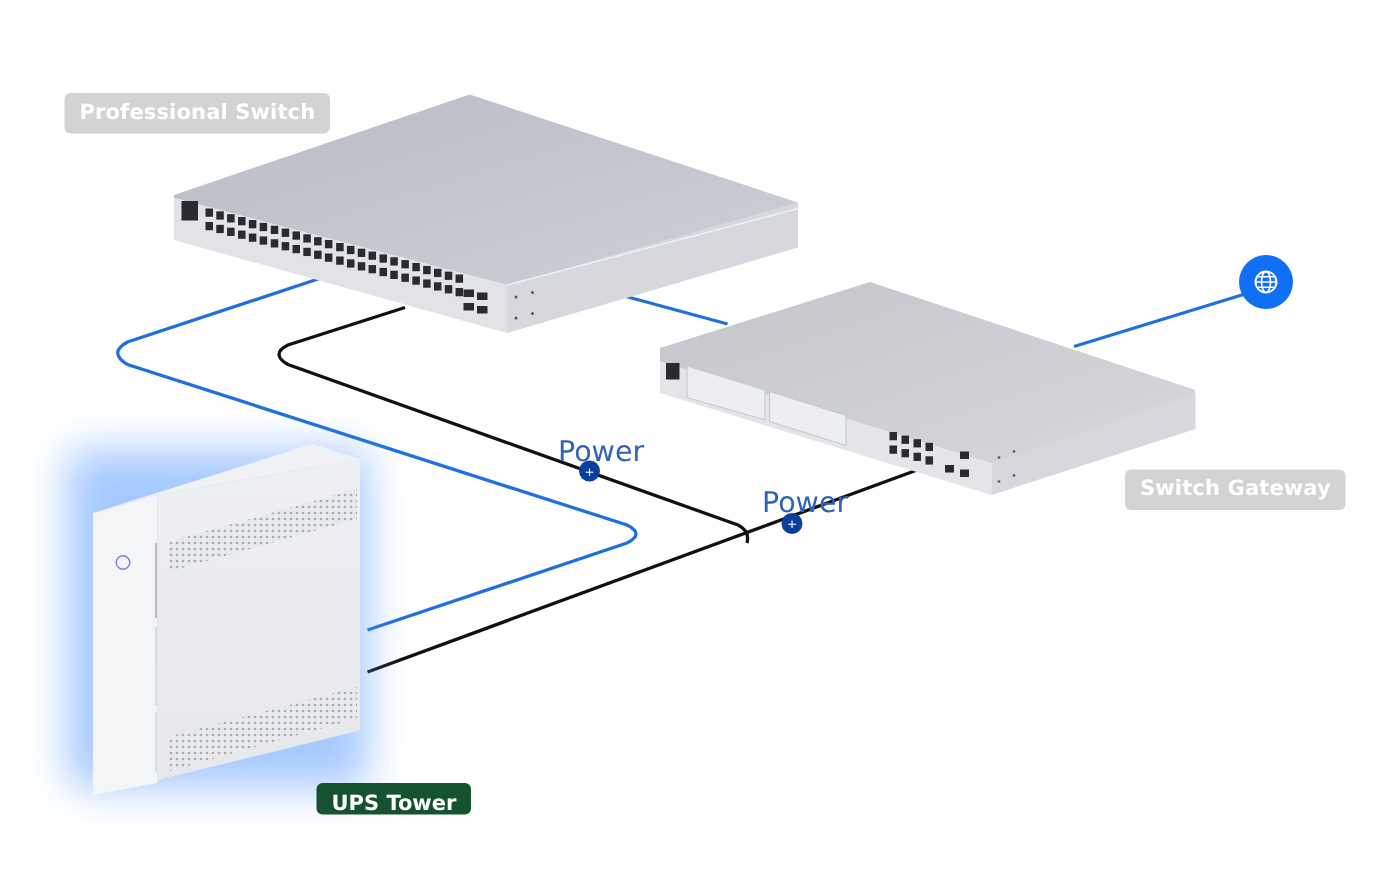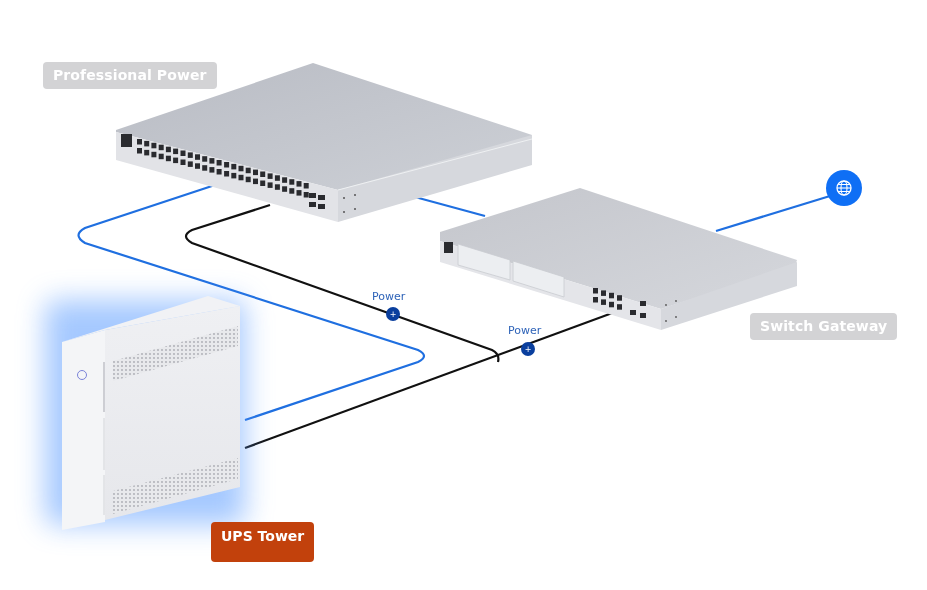--- a/index.html
+++ b/index.html
@@ -4,25 +4,25 @@
   <style>
     html, body { margin: 0; padding: 0; background: #ffffff; }
     body { width: 927px; height: 590px; position: relative; overflow: hidden; font-family: "DejaVu Sans", sans-serif; }
     #stage { position: absolute; left: 0; top: 0; width: 927px; height: 590px; }
     .label-gray {
       position: absolute; background: #d3d3d5; color: #ffffff; border-radius: 4px;
       font-size: 14px; font-weight: bold; letter-spacing: 0.1px; padding: 0 10px;
       height: 27px; line-height: 27px; white-space: nowrap;
     }
     .label-blue {
-      position: absolute; background: #c2410c; color: #ffffff; border-radius: 4px;
-      font-size: 14px; font-weight: bold; padding: 0 10px; height: 40px; line-height: 28px; white-space: nowrap;
+      position: absolute; background: #14532d; color: #ffffff; border-radius: 4px;
+      font-size: 14px; font-weight: bold; padding: 0 10px; height: 21px; line-height: 28px; white-space: nowrap;
     }
     .power-text {
-      position: absolute; color: #2e63b8; font-size: 11px; white-space: nowrap;
+      position: absolute; color: #2e63b8; font-size: 19px; white-space: nowrap;
     }
     .globe-btn {
       position: absolute; left: 826px; top: 170px; width: 36px; height: 36px; border-radius: 50%;
       background: #0f6ff5; display: flex; align-items: center; justify-content: center; cursor: pointer;
     }
   </style>
 </head>
 <body>
 
 <svg id="stage" viewBox="0 0 927 590" xmlns="http://www.w3.org/2000/svg">
@@ -175,21 +175,21 @@
   <g>
     <circle cx="393" cy="314" r="7" fill="#0a3f9e"></circle>
     <text x="393" y="317" text-anchor="middle" font-size="8" fill="#fff" font-family="DejaVu Sans, sans-serif">+</text>
   </g>
   <g>
     <circle cx="528" cy="349" r="7" fill="#0a3f9e"></circle>
     <text x="528" y="352" text-anchor="middle" font-size="8" fill="#fff" font-family="DejaVu Sans, sans-serif">+</text>
   </g>
 </svg>
 
-<div class="label-gray" style="left:43px; top:62px;">Professional Power</div>
+<div class="label-gray" style="left:43px; top:62px;">Professional Switch</div>
 <div class="label-gray" style="left:750px; top:313px;">Switch Gateway</div>
 <div class="label-blue" style="left:211px; top:522px;">UPS Tower</div>
 <div class="power-text" style="left:372px; top:290px;">Power</div>
 <div class="power-text" style="left:508px; top:324px;">Power</div>
 
 <div class="globe-btn">
   <svg width="18" height="18" viewBox="0 0 18 18">
     <circle cx="9" cy="9" r="7" fill="none" stroke="#fff" stroke-width="1.3"></circle>
     <ellipse cx="9" cy="9" rx="3" ry="7" fill="none" stroke="#fff" stroke-width="1.1"></ellipse>
     <line x1="2" y1="9" x2="16" y2="9" stroke="#fff" stroke-width="1.1"></line>

